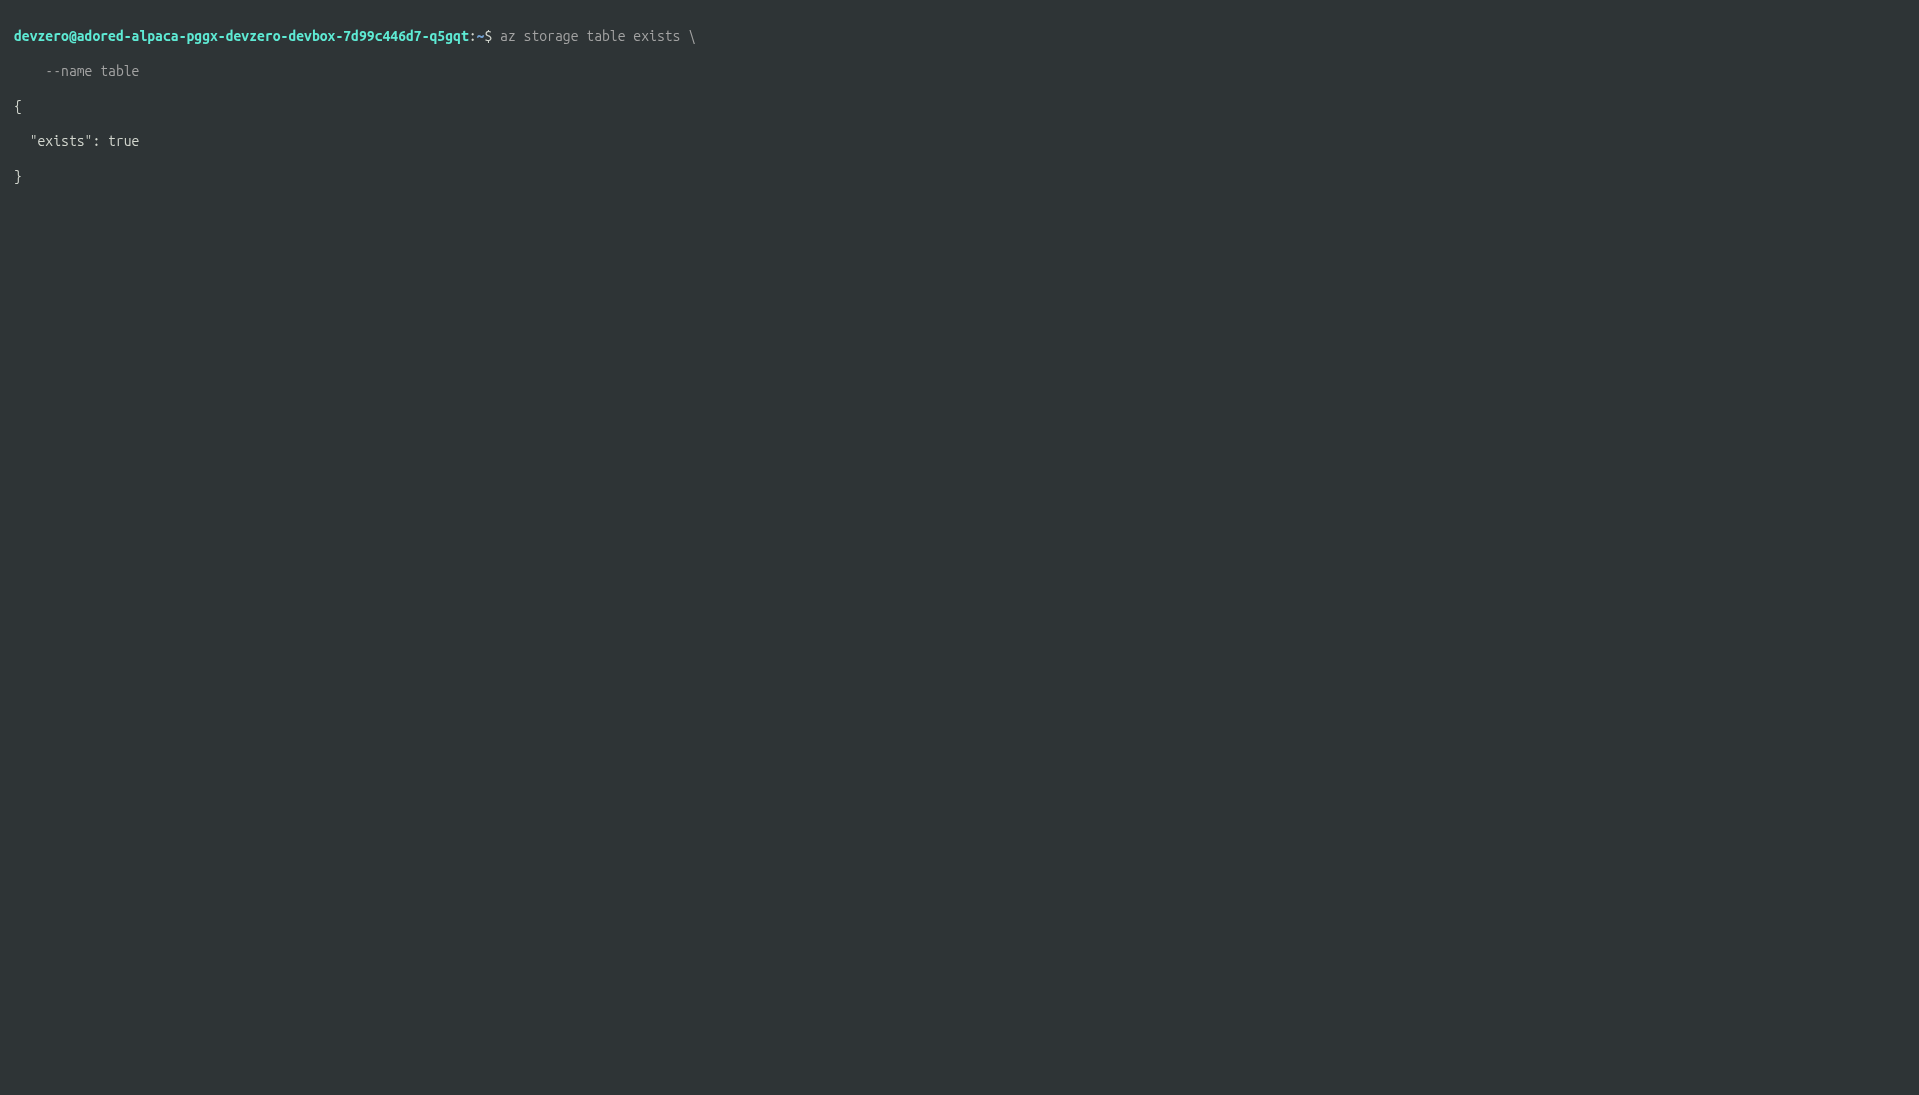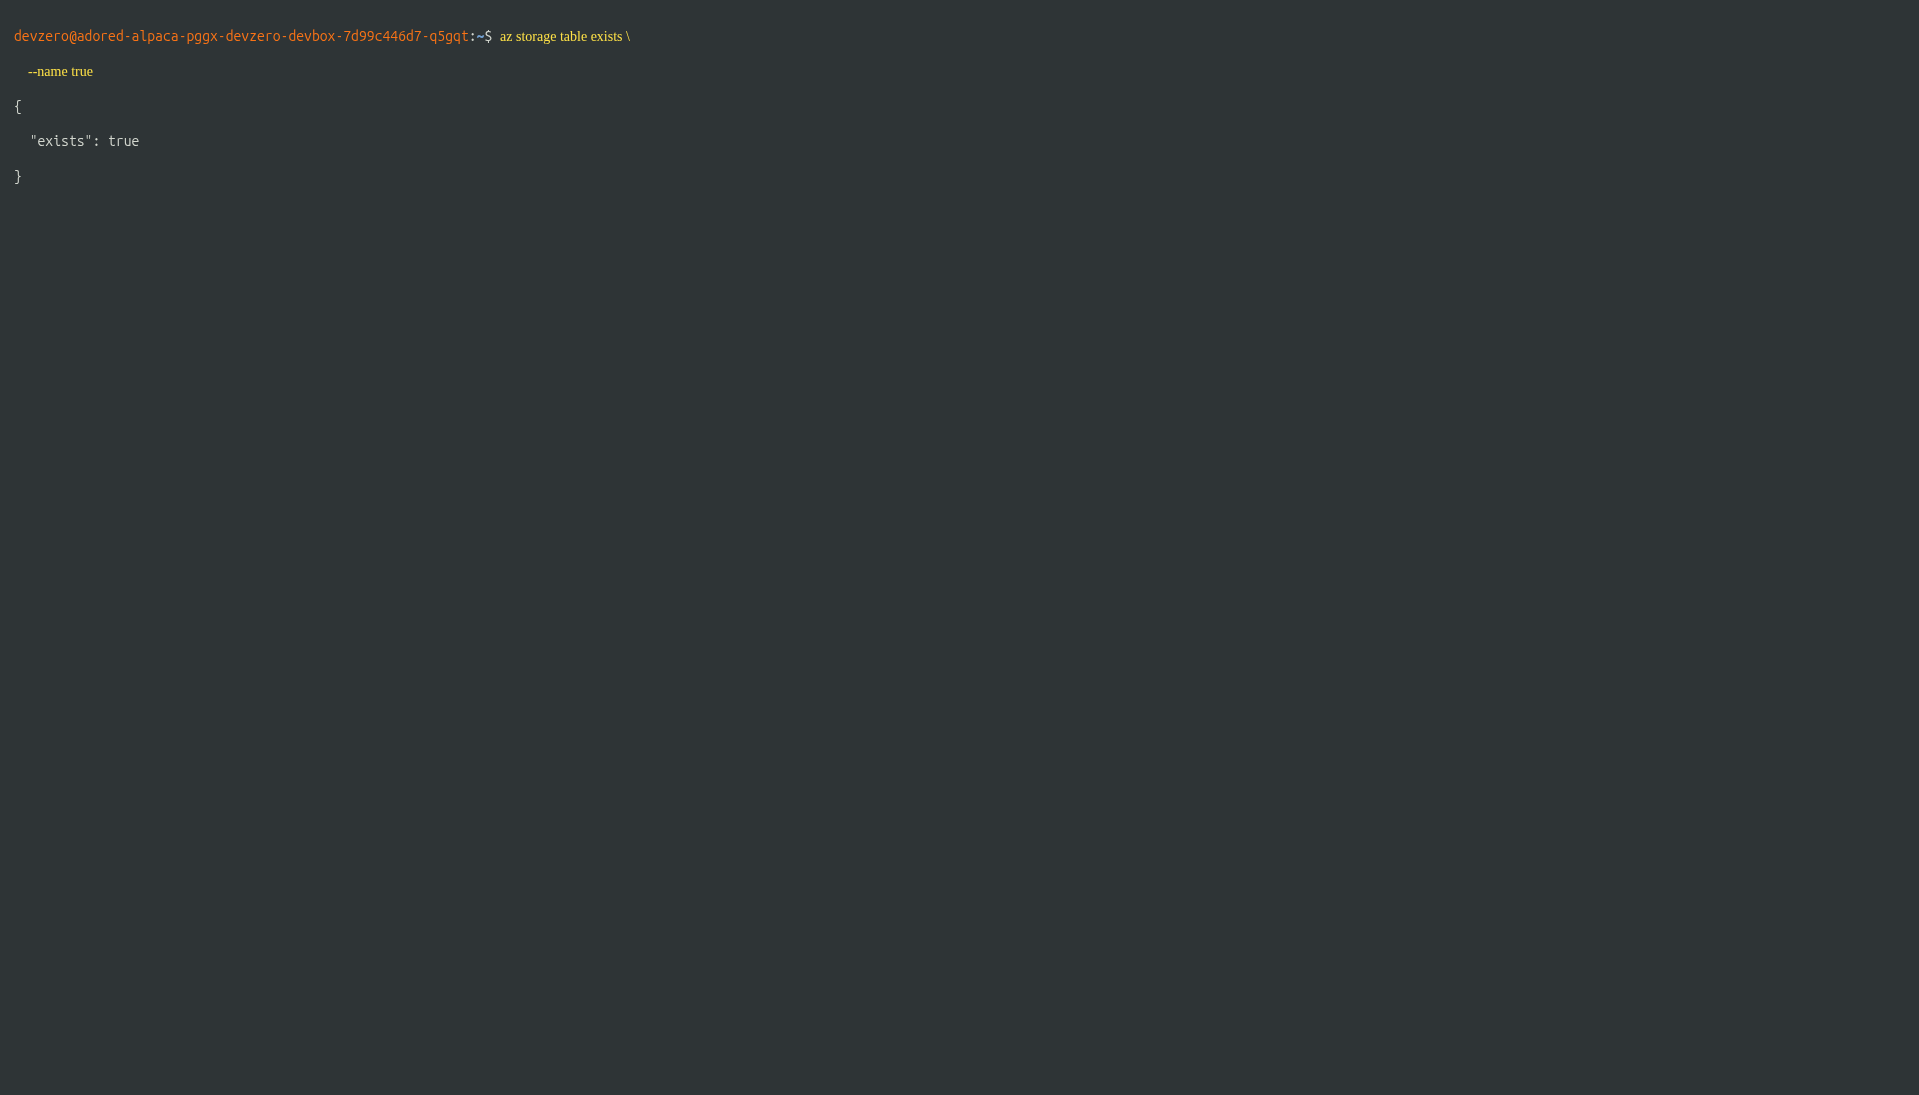--- a/index.html
+++ b/index.html
@@ -15,33 +15,32 @@
       line-height: 1.25;
       padding: 10px 14px;
       width: 1919px;
       height: 1095px;
       overflow: hidden;
     }
     .terminal {
       white-space: pre;
     }
     .prompt-user {
-      color: #f97316;
-      font-weight: normal;
+      color: #5eead4;
+      font-weight: bold;
     }
     .prompt-path {
       color: #729fcf;
       font-weight: bold;
     }
     .prompt-sep {
       color: #d3d7cf;
     }
     .command {
-      color: #fde047;
-      font-family: Liberation Serif, serif;
+      color: #a3a3a3;
     }
     .output {
       color: #d3d7cf;
     }
     .cursor {
       display: inline-block;
       width: 1px;
       height: 14px;
       background-color: #d3d7cf;
       vertical-align: text-bottom;
@@ -49,17 +48,17 @@
     }
     .line {
       display: block;
     }
   </style>
 </head>
 <body>
 
 <div class="terminal">
 <span class="line"><span class="prompt-user">devzero@adored-alpaca-pggx-devzero-devbox-7d99c446d7-q5gqt</span><span class="prompt-sep">:</span><span class="prompt-path">~</span><span class="prompt-sep">$ </span><span class="command">az storage table exists \</span></span>
-<span class="line command">    --name true</span>
+<span class="line command">    --name table</span>
 <span class="line output">{</span>
 <span class="line output">  "exists": true</span>
 <span class="line output">}</span>
 </div>
 
 </body></html>

